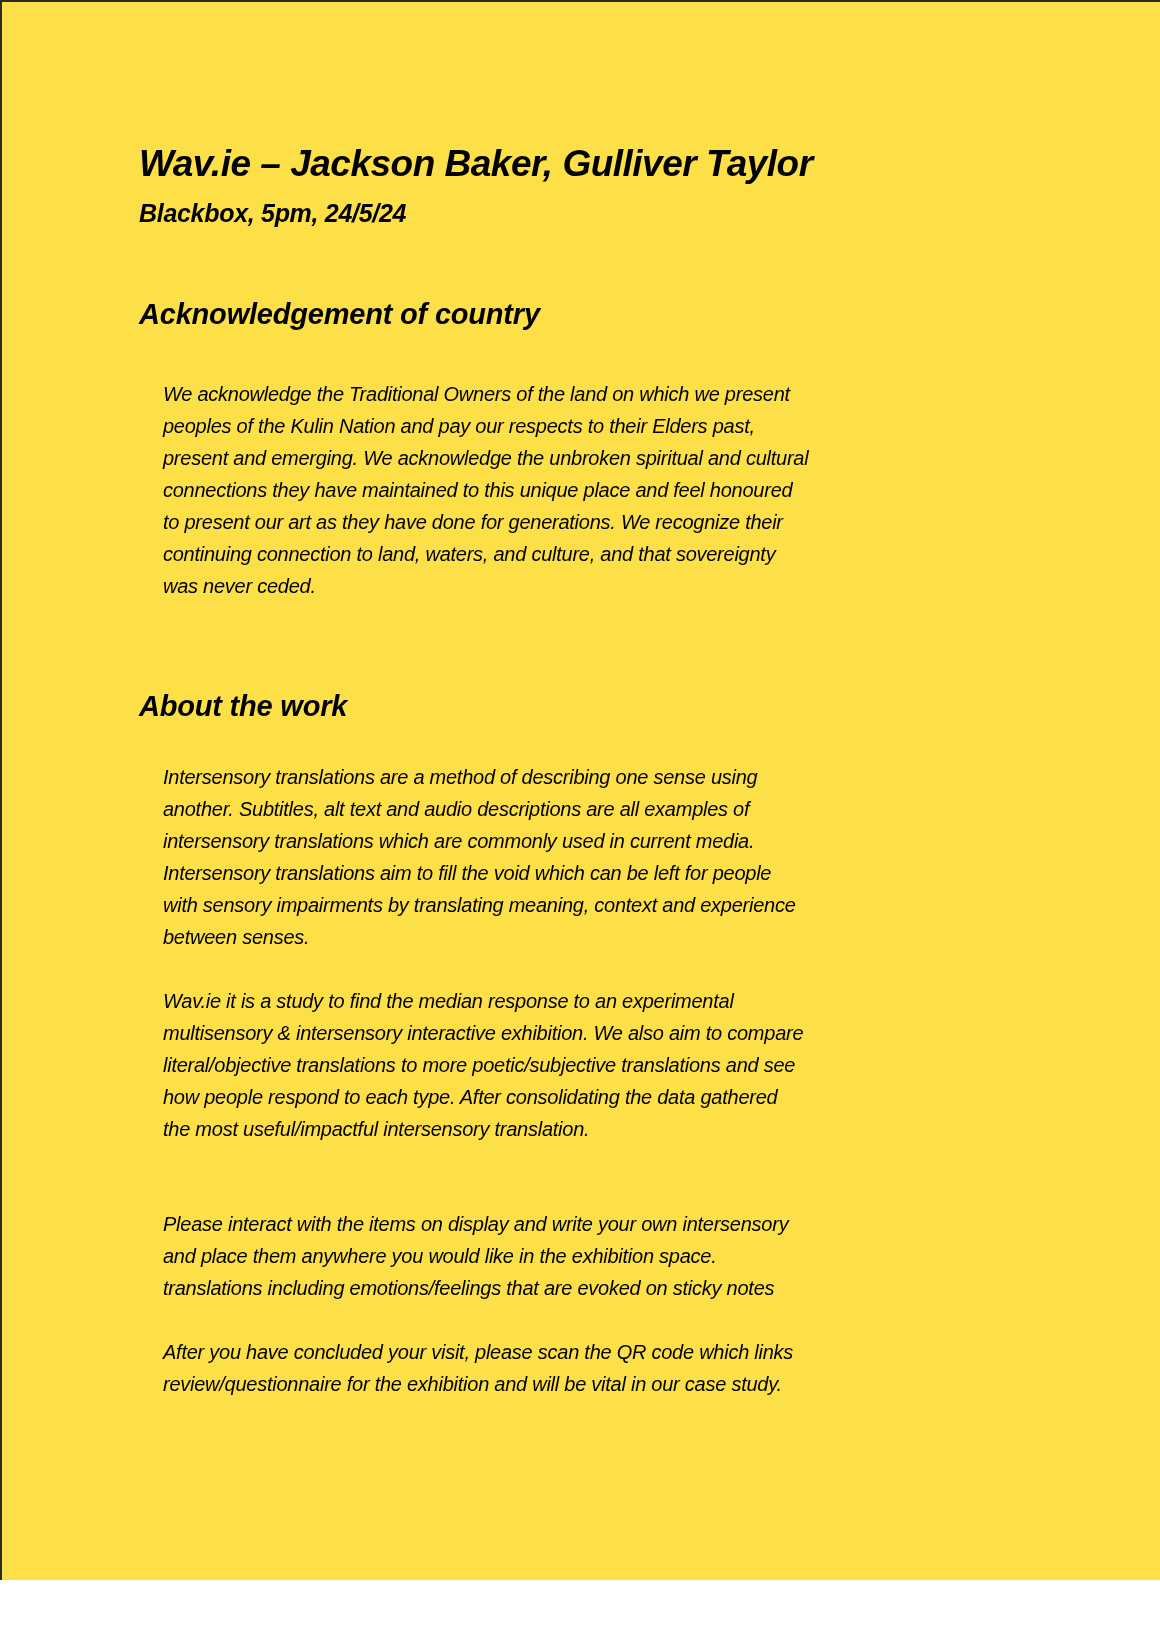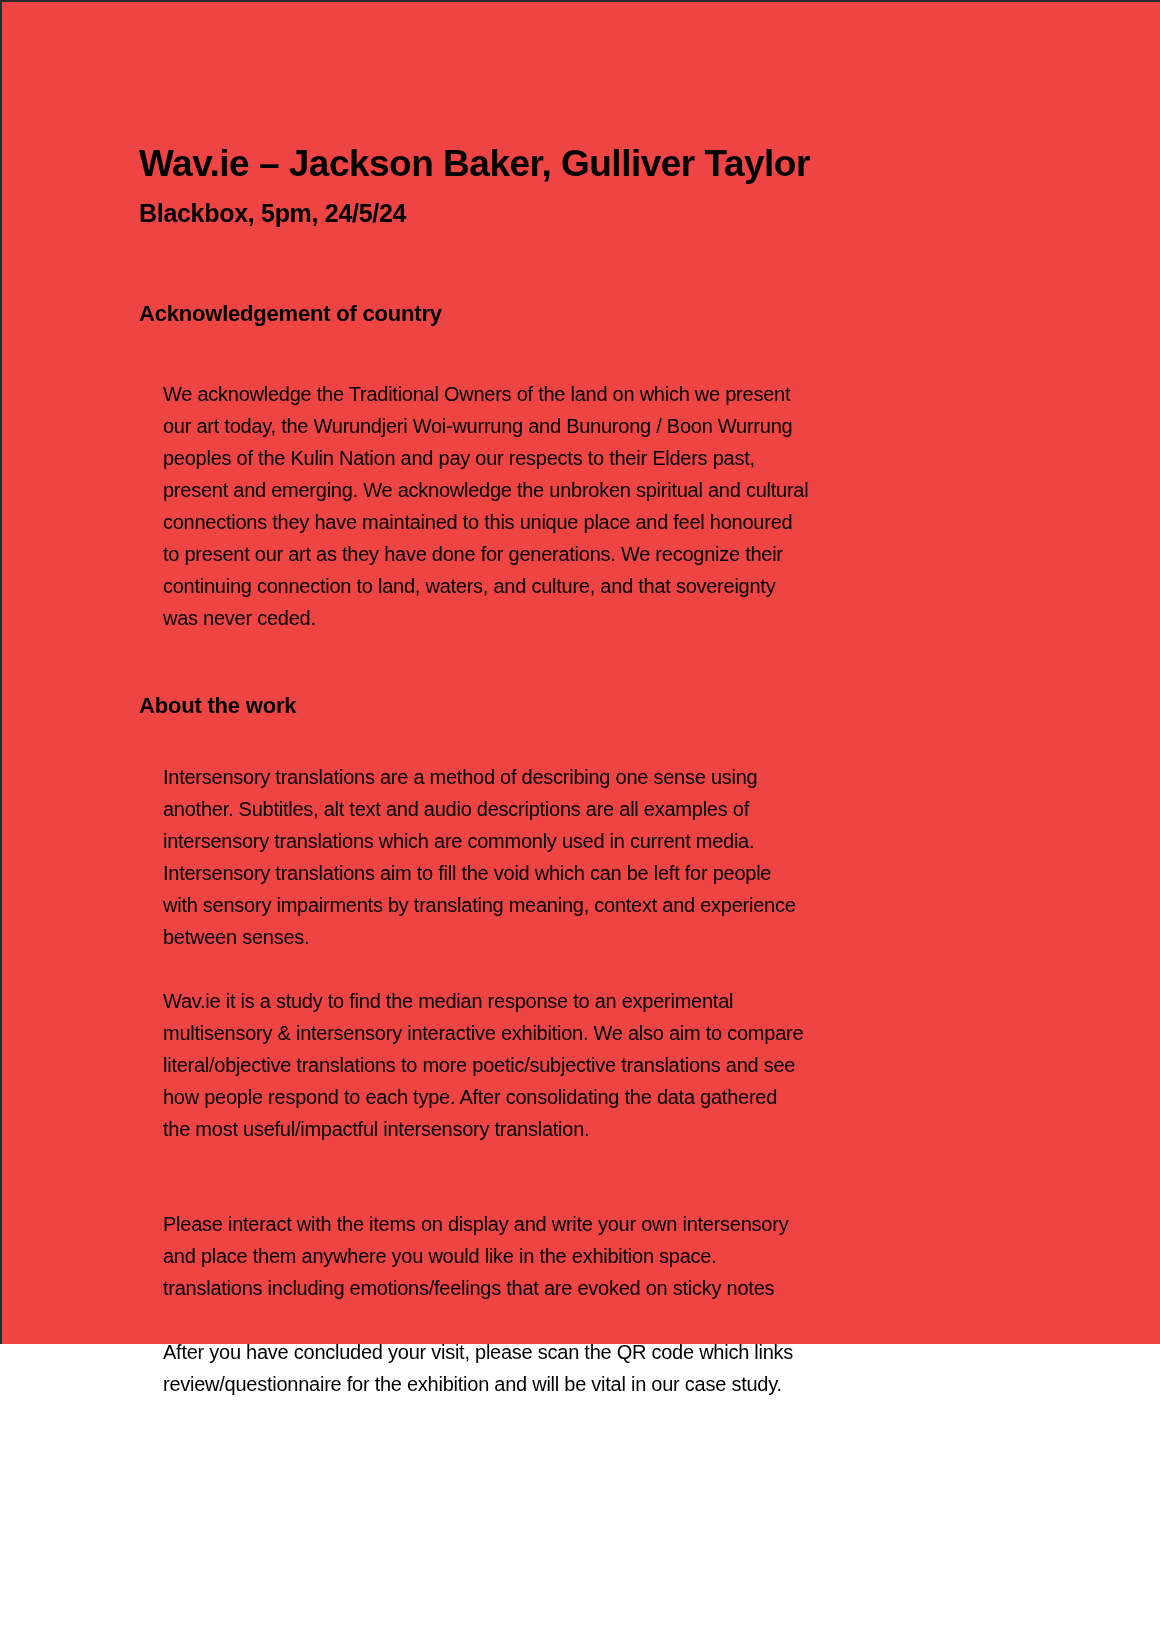--- a/index.html
+++ b/index.html
@@ -13,25 +13,26 @@
       position: relative;
       overflow: hidden;
       font-family: "Liberation Sans", "DejaVu Sans", sans-serif;
       color: #000000;
     }
     .page {
       position: absolute;
       left: 0;
       top: 0;
       width: 1160px;
-      height: 1344px;
+      height: 1580px;
       box-sizing: border-box;
       border-top: 2px solid #2a2a2a;
       border-left: 2px solid #2a2a2a;
-      background: #ef4444;
+      background: #fde047;
+      font-style: italic;
     }
     .content {
       position: absolute;
       left: 137px;
       top: 0;
       width: 900px;
     }
     .title {
       position: absolute;
       left: 0;
@@ -51,21 +52,21 @@
       font-size: 25px;
       font-weight: bold;
       letter-spacing: -0.3px;
       line-height: 38px;
       white-space: nowrap;
     }
     .heading {
       position: absolute;
       left: 0;
       margin: 0;
-      font-size: 22px;
+      font-size: 29px;
       font-weight: bold;
       line-height: 30px;
       white-space: nowrap;
       letter-spacing: -0.2px;
     }
     .para {
       position: absolute;
       left: 8px;
       margin: 16px;
       font-size: 20px;
@@ -83,21 +84,20 @@
 
 <div class="page">
   <div class="content">
 
     <h1 class="title">Wav.ie – Jackson Baker, Gulliver Taylor</h1>
     <h2 class="subtitle">Blackbox, 5pm, 24/5/24</h2>
 
     <h3 class="heading" style="top:297px;">Acknowledgement of country</h3>
     <p class="para" style="top:360px;">
       <span class="line">We acknowledge the Traditional Owners of the land on which we present</span>
-      <span class="line">our art today, the Wurundjeri Woi-wurrung and Bunurong / Boon Wurrung</span>
       <span class="line">peoples of the Kulin Nation and pay our respects to their Elders past,</span>
       <span class="line">present and emerging. We acknowledge the unbroken spiritual and cultural</span>
       <span class="line">connections they have maintained to this unique place and feel honoured</span>
       <span class="line">to present our art as they have done for generations. We recognize their</span>
       <span class="line">continuing connection to land, waters, and culture, and that sovereignty</span>
       <span class="line">was never ceded.</span>
     </p>
 
     <h3 class="heading" style="top:689px;">About the work</h3>
 

